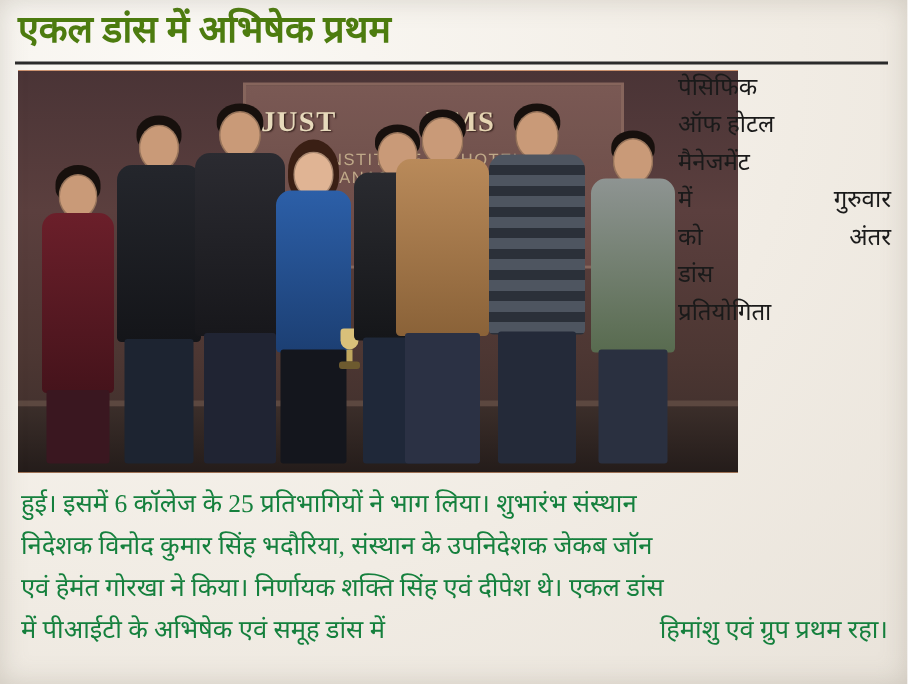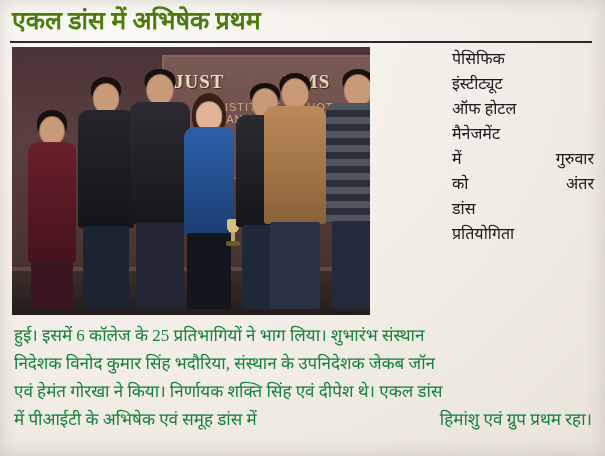--- a/index.html
+++ b/index.html
@@ -49,21 +49,21 @@
     width: 582px;
     height: 2px;
     background: #2b2b2b;
   }
 
   
   #photo {
     position: absolute;
     left: 12px;
     top: 47px;
-    width: 358px;
+    width: 480px;
     height: 268px;
     overflow: hidden;
     background: #f97316;
   }
   #photo .backdrop {
     position: absolute;
     inset: 0;
     background: linear-gradient(180deg, #4a3436 0%, #5b3f3e 35%, #4d3733 70%, #3a2c29 100%);
   }
   #photo .banner {
@@ -252,21 +252,20 @@
     <div class="person" style="left:380px; width:60px; height:226px;">
       <div class="hair" style="top:4px; width:29px; height:22px;"></div>
       <div class="head" style="top:9px; width:25px; height:29px;"></div>
       <div class="body" style="top:36px; width:56px; height:116px; background:linear-gradient(180deg,#8e9492,#586b4f);"></div>
       <div class="legs" style="top:150px; width:46px; height:76px; background:#2a3040;"></div>
     </div>
   </div>
 
   <div id="right-col">
     <div>पेसिफिक</div>
-    <div>इंस्टीट्यूट</div>
     <div>ऑफ हाेटल</div>
     <div>मैनेजमेंट</div>
     <div class="spread">
       <span>में</span>
       <span>गुरुवार</span>
     </div>
     <div class="spread">
       <span>को</span>
       <span>अंतर</span>
     </div>

